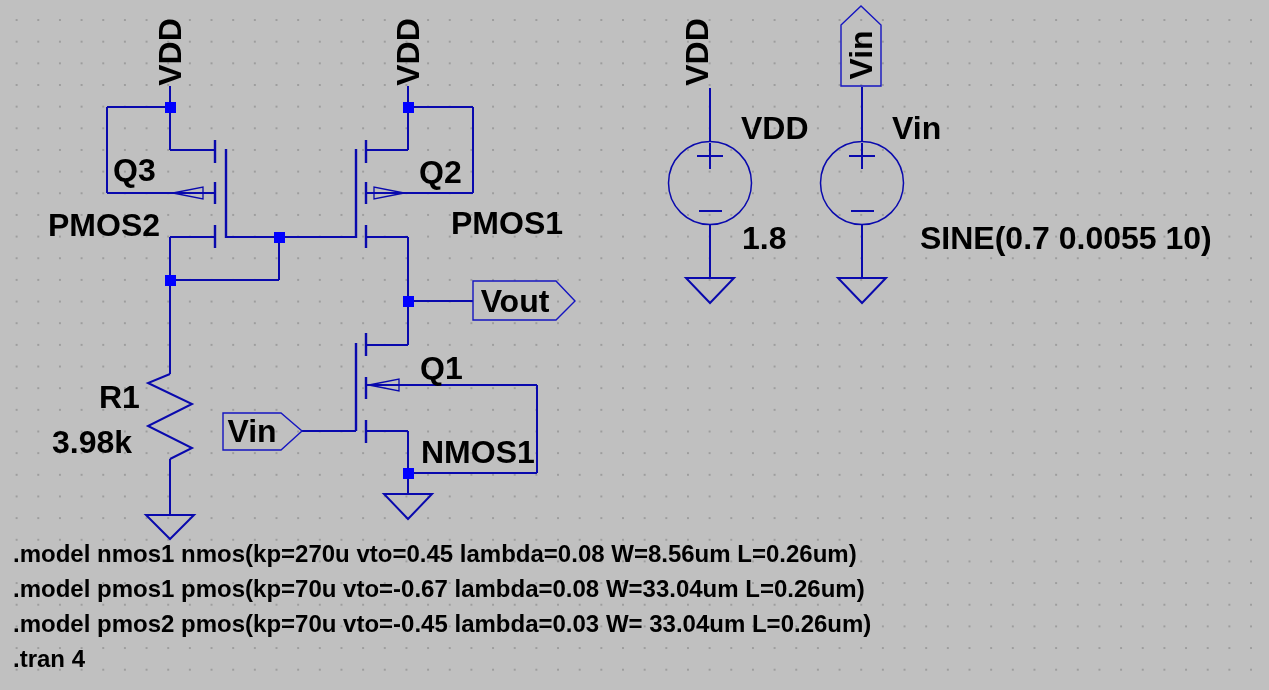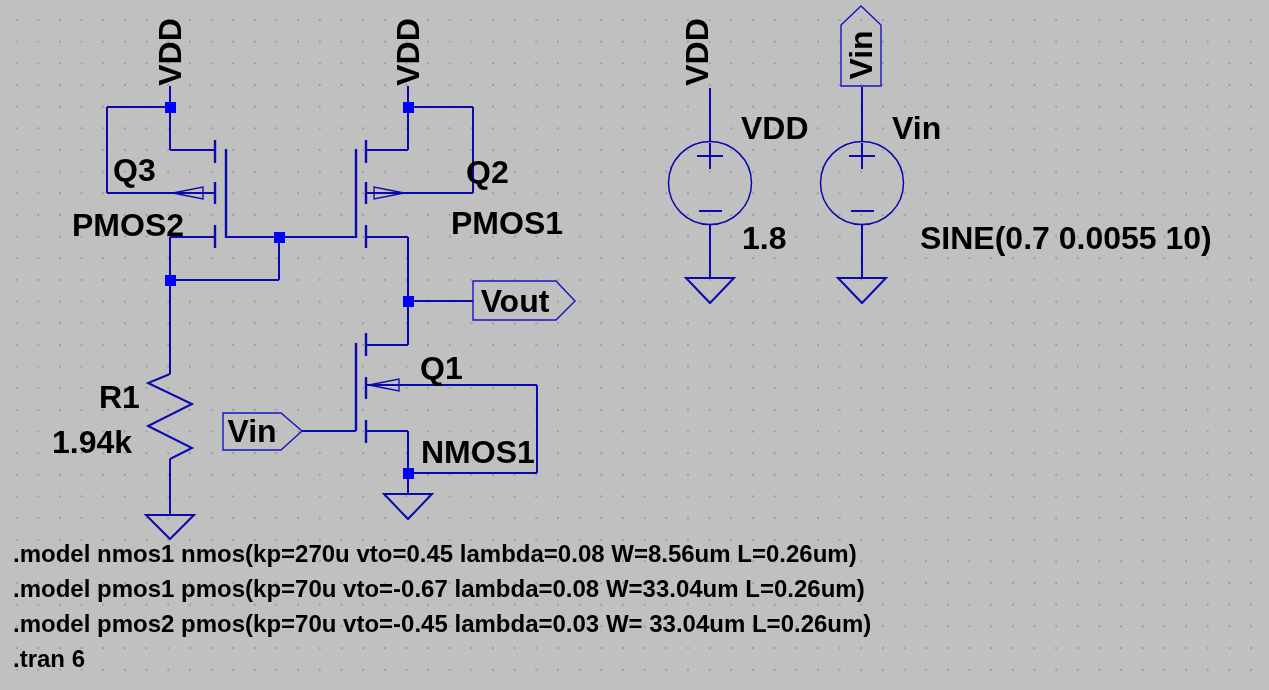--- a/index.html
+++ b/index.html
@@ -131,34 +131,34 @@
       <rect x="402.5" y="467.5" width="11" height="11"></rect>
     </g>
   </svg>
 
   <div class="lbl vert" style="left:170px;top:52px;">VDD</div>
   <div class="lbl vert" style="left:408px;top:52px;">VDD</div>
   <div class="lbl vert" style="left:697px;top:52px;">VDD</div>
   <div class="lbl vert" style="left:861px;top:55px;">Vin</div>
 
   <div class="lbl" style="left:113px;top:154px;">Q3</div>
-  <div class="lbl" style="left:48px;top:209px;margin-left:24px;">PMOS2</div>
-  <div class="lbl" style="left:419px;top:156px;margin-left:47px;">Q2</div>
+  <div class="lbl" style="left:48px;top:209px;">PMOS2</div>
+  <div class="lbl" style="left:419px;top:156px;">Q2</div>
   <div class="lbl" style="left:419px;top:207px;margin-left:32px;">PMOS1</div>
   <div class="lbl" style="left:420px;top:352px;">Q1</div>
   <div class="lbl" style="left:421px;top:400px;margin-top:36px;">NMOS1</div>
   <div class="lbl" style="left:99px;top:381px;">R1</div>
-  <div class="lbl" style="left:52px;top:426px;">1.94k</div>
+  <div class="lbl" style="left:52px;top:426px;">3.98k</div>
 
   <div class="lbl" style="left:741px;top:112px;">VDD</div>
   <div class="lbl" style="left:742px;top:222px;">1.8</div>
   <div class="lbl" style="left:892px;top:112px;">Vin</div>
   <div class="lbl" style="left:892px;top:222px;margin-left:28px;">SINE(0.7 0.0055 10)</div>
 
   <div class="lbl ctr" style="left:515px;top:301px;">Vout</div>
   <div class="lbl ctr" style="left:252px;top:431px;">Vin</div>
 
   <div class="lbl dir" style="left:13px;top:542px;">.model nmos1 nmos(kp=270u vto=0.45 lambda=0.08 W=8.56um L=0.26um)</div>
   <div class="lbl dir" style="left:13px;top:577px;">.model pmos1 pmos(kp=70u vto=-0.67 lambda=0.08 W=33.04um L=0.26um)</div>
   <div class="lbl dir" style="left:13px;top:612px;">.model pmos2 pmos(kp=70u vto=-0.45 lambda=0.03 W= 33.04um L=0.26um)</div>
-  <div class="lbl dir" style="left:13px;top:647px;">.tran 6</div>
+  <div class="lbl dir" style="left:13px;top:647px;">.tran 4</div>
 
 </div>
 
 </body></html>

